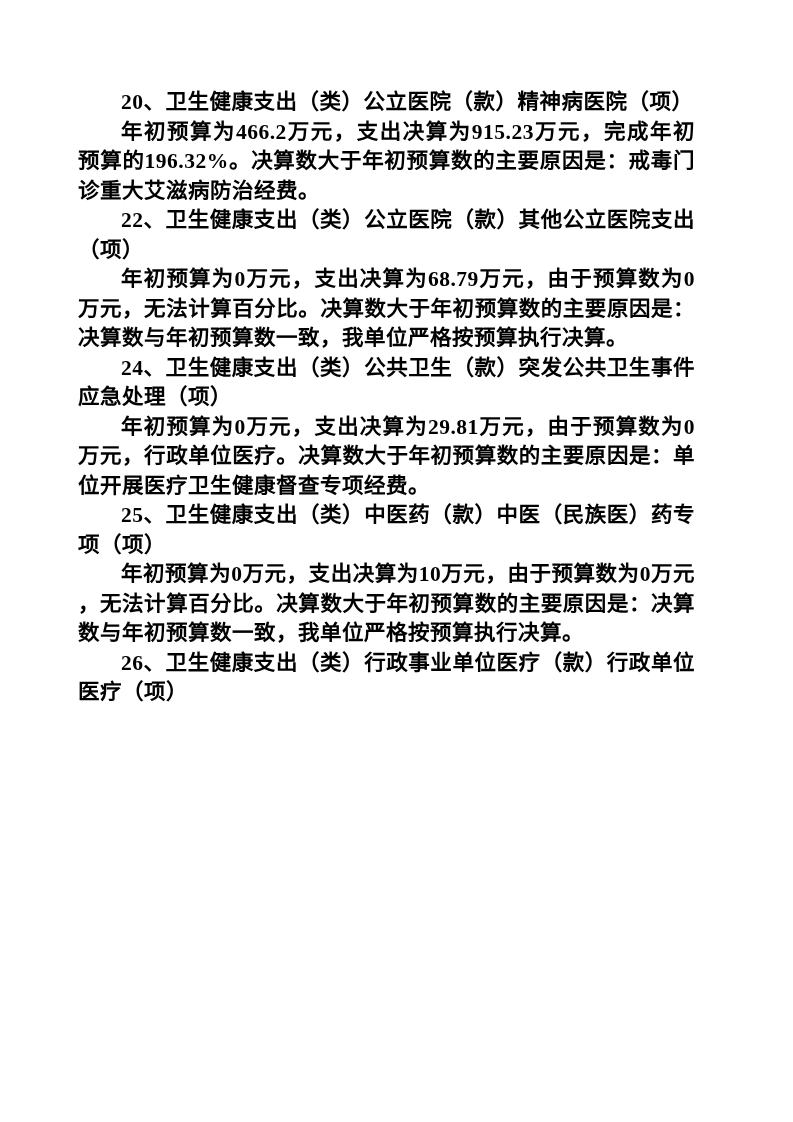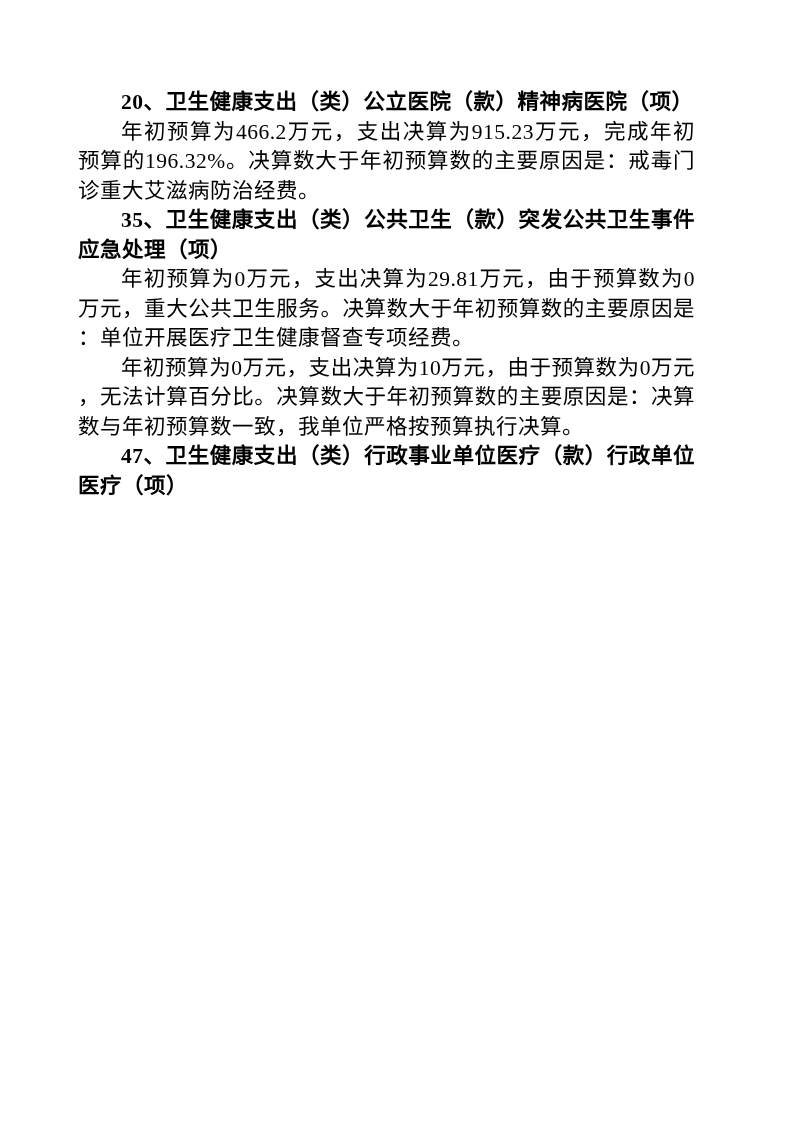--- a/index.html
+++ b/index.html
@@ -27,49 +27,54 @@
     line-height: 29.5px;
     font-weight: bold;
     text-indent: 2em;
     text-align: justify;
     letter-spacing: 0.5px;
   }
   .sec-body {
     margin: 0;
     font-size: 21.5px;
     line-height: 29.5px;
-    font-weight: normal;
+    font-weight: bold;
     text-indent: 2em;
     text-align: justify;
     letter-spacing: 0.5px;
     overflow-wrap: anywhere;
     line-break: anywhere;
   }
 </style>
 </head>
 <body>
 
 <div class="page">
 
   <section class="doc-section">
     <h2 class="sec-heading">20、卫生健康支出（类）公立医院（款）精神病医院（项）</h2>
     <p class="sec-body">年初预算为466.2万元，支出决算为915.23万元，完成年初预算的196.32%。决算数大于年初预算数的主要原因是：戒毒门诊重大艾滋病防治经费。</p>
   </section>
 
 
+  <section class="doc-section">
+    <h2 class="sec-heading">22、卫生健康支出（类）公立医院（款）其他公立医院支出（项）</h2>
+    <p class="sec-body">年初预算为0万元，支出决算为68.79万元，由于预算数为0万元，无法计算百分比。决算数大于年初预算数的主要原因是：决算数与年初预算数一致，我单位严格按预算执行决算。</p>
+  </section>
 
   <section class="doc-section">
   </section>
 
   <section class="doc-section">
-    <h2 class="sec-heading">35、卫生健康支出（类）公共卫生（款）突发公共卫生事件应急处理（项）</h2>
-    <p class="sec-body">年初预算为0万元，支出决算为29.81万元，由于预算数为0万元，重大公共卫生服务。决算数大于年初预算数的主要原因是：单位开展医疗卫生健康督查专项经费。</p>
+    <h2 class="sec-heading">24、卫生健康支出（类）公共卫生（款）突发公共卫生事件应急处理（项）</h2>
+    <p class="sec-body">年初预算为0万元，支出决算为29.81万元，由于预算数为0万元，行政单位医疗。决算数大于年初预算数的主要原因是：单位开展医疗卫生健康督查专项经费。</p>
   </section>
 
   <section class="doc-section">
+    <h2 class="sec-heading">25、卫生健康支出（类）中医药（款）中医（民族医）药专项（项）</h2>
     <p class="sec-body">年初预算为0万元，支出决算为10万元，由于预算数为0万元，无法计算百分比。决算数大于年初预算数的主要原因是：决算数与年初预算数一致，我单位严格按预算执行决算。</p>
   </section>
 
   <section class="doc-section">
-    <h2 class="sec-heading">47、卫生健康支出（类）行政事业单位医疗（款）行政单位医疗（项）</h2>
+    <h2 class="sec-heading">26、卫生健康支出（类）行政事业单位医疗（款）行政单位医疗（项）</h2>
   </section>
 
 </div>
 
 </body></html>

